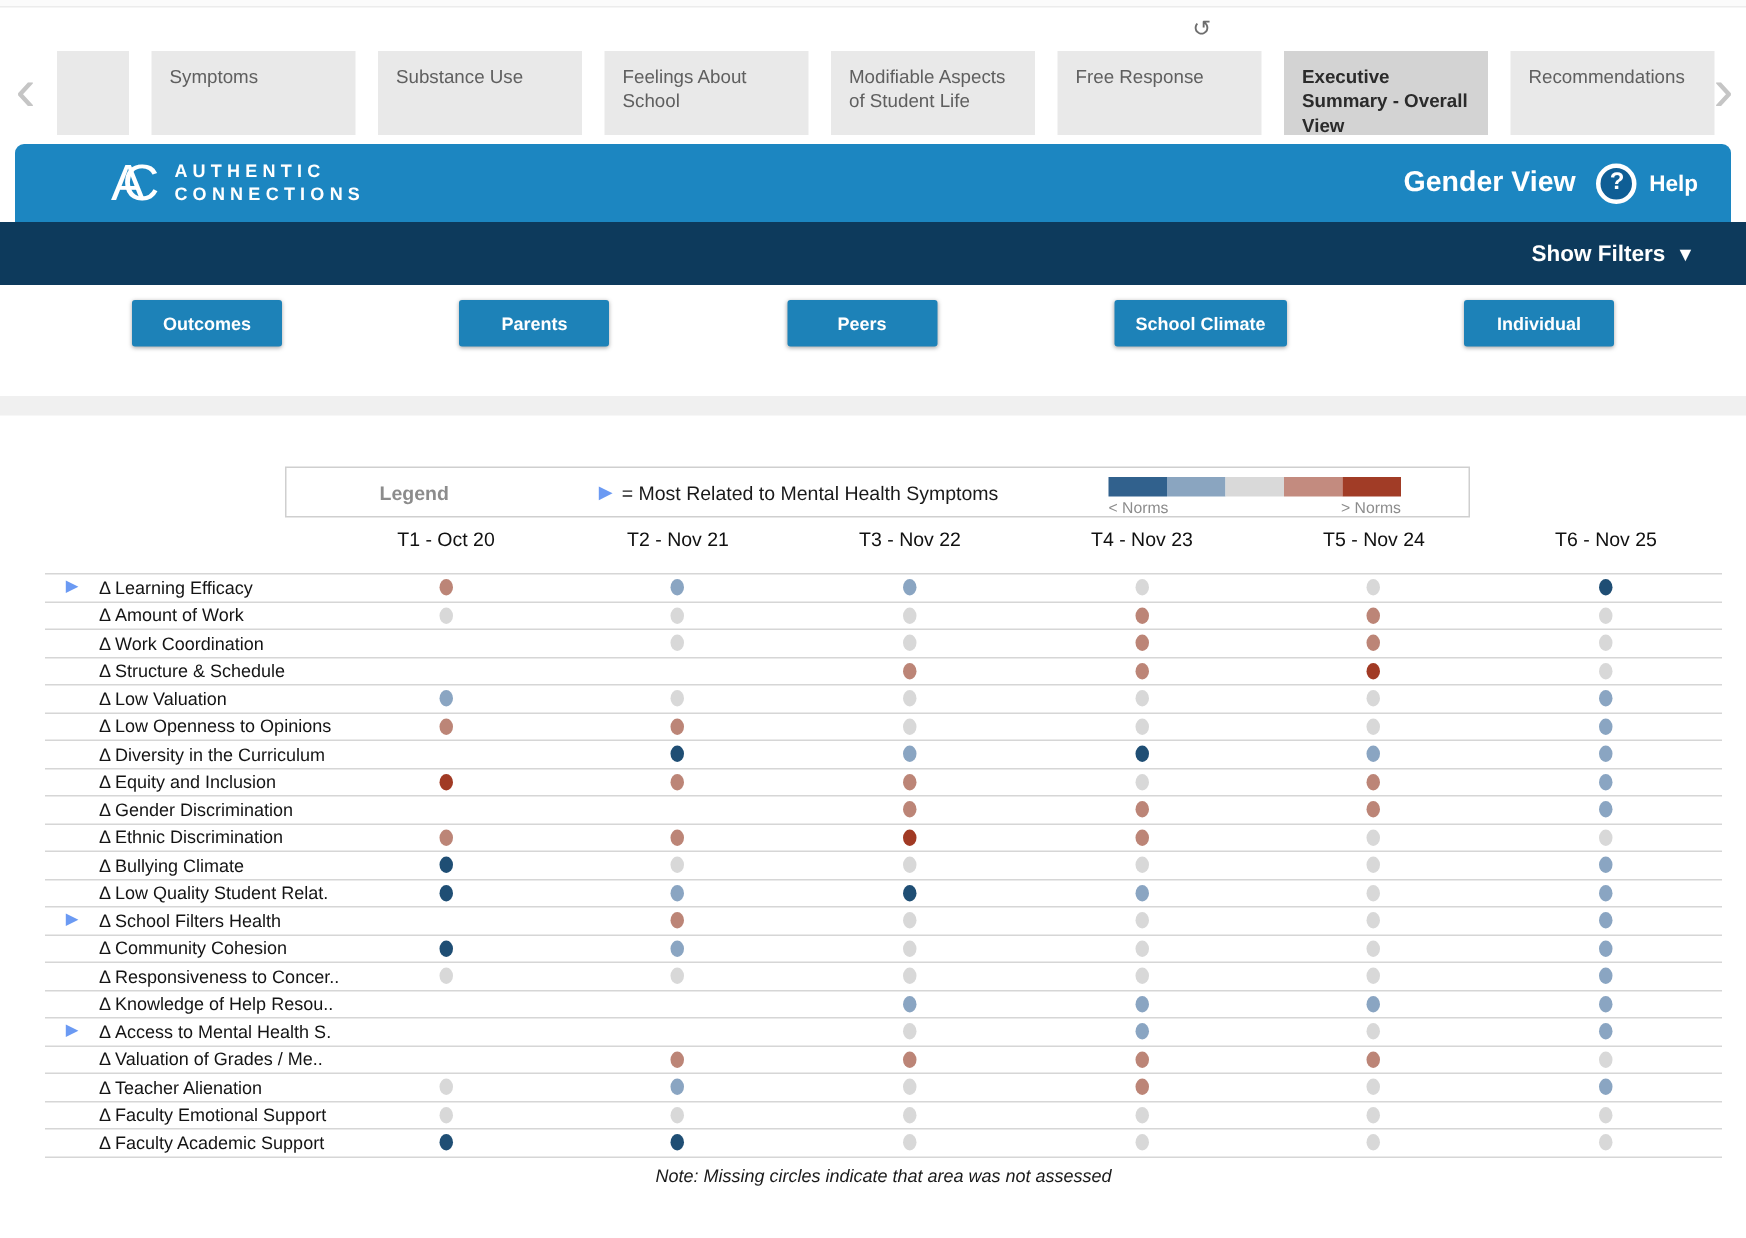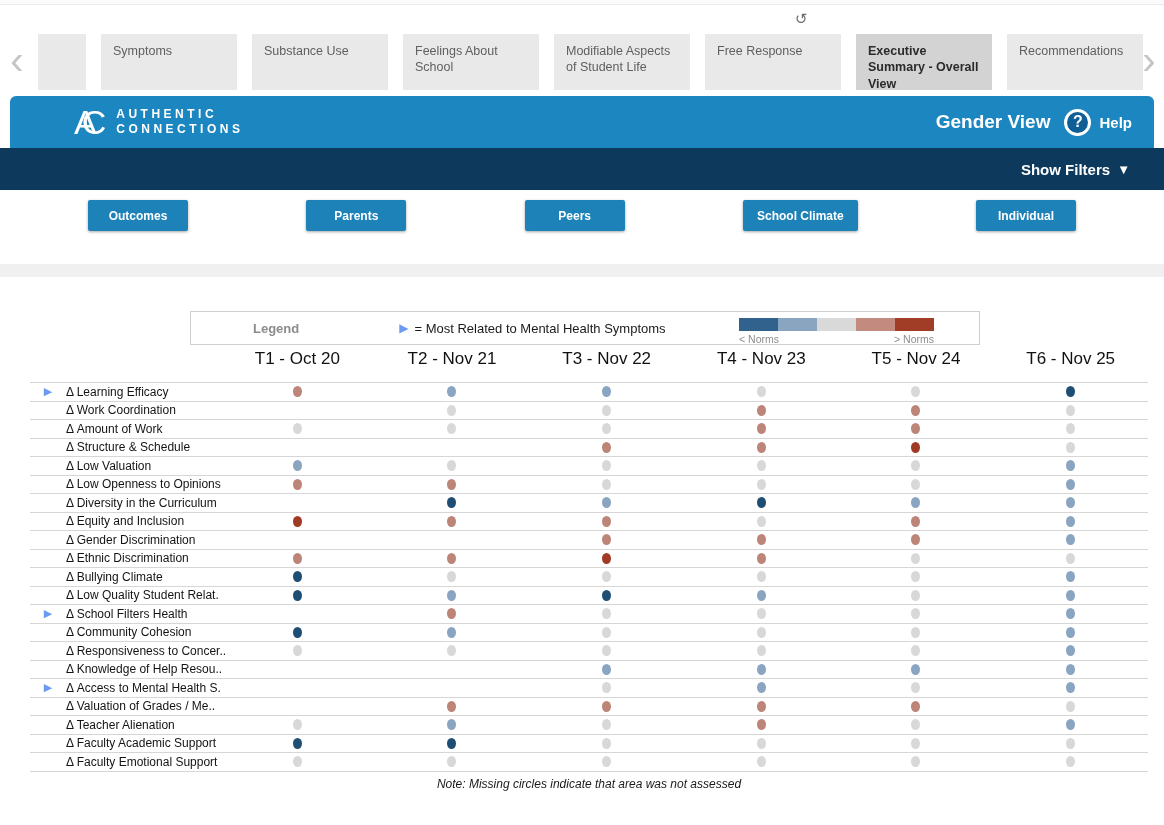--- a/index.html
+++ b/index.html
@@ -49,21 +49,21 @@
   .legend-arrow-wrap{display:flex;align-items:center;gap:6px;margin-left:100px;font-size:13px;color:#1a1a1a;}
   .arrow-glyph{color:#6b9af3;font-size:12px;}
   .legend-scale{margin-left:auto;margin-right:45px;width:195px;position:relative;top:3px;}
   .grad{display:flex;height:13px;width:195px;}
   .grad span{flex:1;}
   .grad-labels{display:flex;justify-content:space-between;font-size:10.5px;color:#8c8c8c;margin-top:2px;}
 
   .grid-row{display:grid;grid-template-columns:36px 154px repeat(6,1fr);align-items:center;}
   .col-headers{margin-top:68px;height:26px;}
   .col-headers .spacer{grid-column:1 / 3;}
-  .col-head{text-align:center;font-size:17px;color:#111;white-space:nowrap;}
+  .col-head{text-align:center;font-size:13px;color:#111;white-space:nowrap;}
 
   .tbody{margin-top:10px;border-top:1px solid #d6d6d6;}
   .trow{height:18.5px;border-bottom:1px solid #d6d6d6;}
   .arrow-cell{text-align:center;color:#6b9af3;font-size:11px;line-height:1;}
   .row-label{font-size:12px;color:#141414;white-space:nowrap;overflow:visible;}
   .dot-cell{display:flex;justify-content:center;align-items:center;height:100%;}
   .dot{width:9px;height:11px;border-radius:50%;}
 
   .note{margin-top:5px;text-align:center;font-size:12px;font-style:italic;color:#1a1a1a;}
 </style>
@@ -179,44 +179,44 @@
           </div>
           <div class="dot-cell">
             <span class="dot" style="background: rgb(216, 216, 216);"></span>
           </div>
           <div class="dot-cell">
             <span class="dot" style="background: rgb(31, 78, 116);"></span>
           </div>
         </div>
         <div class="grid-row trow">
           <div class="arrow-cell"></div>
+          <div class="row-label">Δ Amount of Work</div>
+          <div class="dot-cell">
+            <span class="dot" style="background: rgb(216, 216, 216);"></span>
+          </div>
+          <div class="dot-cell">
+            <span class="dot" style="background: rgb(216, 216, 216);"></span>
+          </div>
+          <div class="dot-cell">
+            <span class="dot" style="background: rgb(216, 216, 216);"></span>
+          </div>
+          <div class="dot-cell">
+            <span class="dot" style="background: rgb(188, 133, 119);"></span>
+          </div>
+          <div class="dot-cell">
+            <span class="dot" style="background: rgb(188, 133, 119);"></span>
+          </div>
+          <div class="dot-cell">
+            <span class="dot" style="background: rgb(216, 216, 216);"></span>
+          </div>
+        </div>
+        <div class="grid-row trow">
+          <div class="arrow-cell"></div>
           <div class="row-label">Δ Work Coordination</div>
           <div class="dot-cell"></div>
-          <div class="dot-cell">
-            <span class="dot" style="background: rgb(216, 216, 216);"></span>
-          </div>
-          <div class="dot-cell">
-            <span class="dot" style="background: rgb(216, 216, 216);"></span>
-          </div>
-          <div class="dot-cell">
-            <span class="dot" style="background: rgb(188, 133, 119);"></span>
-          </div>
-          <div class="dot-cell">
-            <span class="dot" style="background: rgb(188, 133, 119);"></span>
-          </div>
-          <div class="dot-cell">
-            <span class="dot" style="background: rgb(216, 216, 216);"></span>
-          </div>
-        </div>
-        <div class="grid-row trow">
-          <div class="arrow-cell"></div>
-          <div class="row-label">Δ Amount of Work</div>
-          <div class="dot-cell">
-            <span class="dot" style="background: rgb(216, 216, 216);"></span>
-          </div>
           <div class="dot-cell">
             <span class="dot" style="background: rgb(216, 216, 216);"></span>
           </div>
           <div class="dot-cell">
             <span class="dot" style="background: rgb(216, 216, 216);"></span>
           </div>
           <div class="dot-cell">
             <span class="dot" style="background: rgb(188, 133, 119);"></span>
           </div>
           <div class="dot-cell">
@@ -551,48 +551,48 @@
           </div>
           <div class="dot-cell">
             <span class="dot" style="background: rgb(216, 216, 216);"></span>
           </div>
           <div class="dot-cell">
             <span class="dot" style="background: rgb(138, 165, 194);"></span>
           </div>
         </div>
         <div class="grid-row trow">
           <div class="arrow-cell"></div>
+          <div class="row-label">Δ Faculty Emotional Support</div>
+          <div class="dot-cell">
+            <span class="dot" style="background: rgb(216, 216, 216);"></span>
+          </div>
+          <div class="dot-cell">
+            <span class="dot" style="background: rgb(216, 216, 216);"></span>
+          </div>
+          <div class="dot-cell">
+            <span class="dot" style="background: rgb(216, 216, 216);"></span>
+          </div>
+          <div class="dot-cell">
+            <span class="dot" style="background: rgb(216, 216, 216);"></span>
+          </div>
+          <div class="dot-cell">
+            <span class="dot" style="background: rgb(216, 216, 216);"></span>
+          </div>
+          <div class="dot-cell">
+            <span class="dot" style="background: rgb(216, 216, 216);"></span>
+          </div>
+        </div>
+        <div class="grid-row trow">
+          <div class="arrow-cell"></div>
           <div class="row-label">Δ Faculty Academic Support</div>
           <div class="dot-cell">
             <span class="dot" style="background: rgb(31, 78, 116);"></span>
           </div>
           <div class="dot-cell">
             <span class="dot" style="background: rgb(31, 78, 116);"></span>
-          </div>
-          <div class="dot-cell">
-            <span class="dot" style="background: rgb(216, 216, 216);"></span>
-          </div>
-          <div class="dot-cell">
-            <span class="dot" style="background: rgb(216, 216, 216);"></span>
-          </div>
-          <div class="dot-cell">
-            <span class="dot" style="background: rgb(216, 216, 216);"></span>
-          </div>
-          <div class="dot-cell">
-            <span class="dot" style="background: rgb(216, 216, 216);"></span>
-          </div>
-        </div>
-        <div class="grid-row trow">
-          <div class="arrow-cell"></div>
-          <div class="row-label">Δ Faculty Emotional Support</div>
-          <div class="dot-cell">
-            <span class="dot" style="background: rgb(216, 216, 216);"></span>
-          </div>
-          <div class="dot-cell">
-            <span class="dot" style="background: rgb(216, 216, 216);"></span>
           </div>
           <div class="dot-cell">
             <span class="dot" style="background: rgb(216, 216, 216);"></span>
           </div>
           <div class="dot-cell">
             <span class="dot" style="background: rgb(216, 216, 216);"></span>
           </div>
           <div class="dot-cell">
             <span class="dot" style="background: rgb(216, 216, 216);"></span>
           </div>

